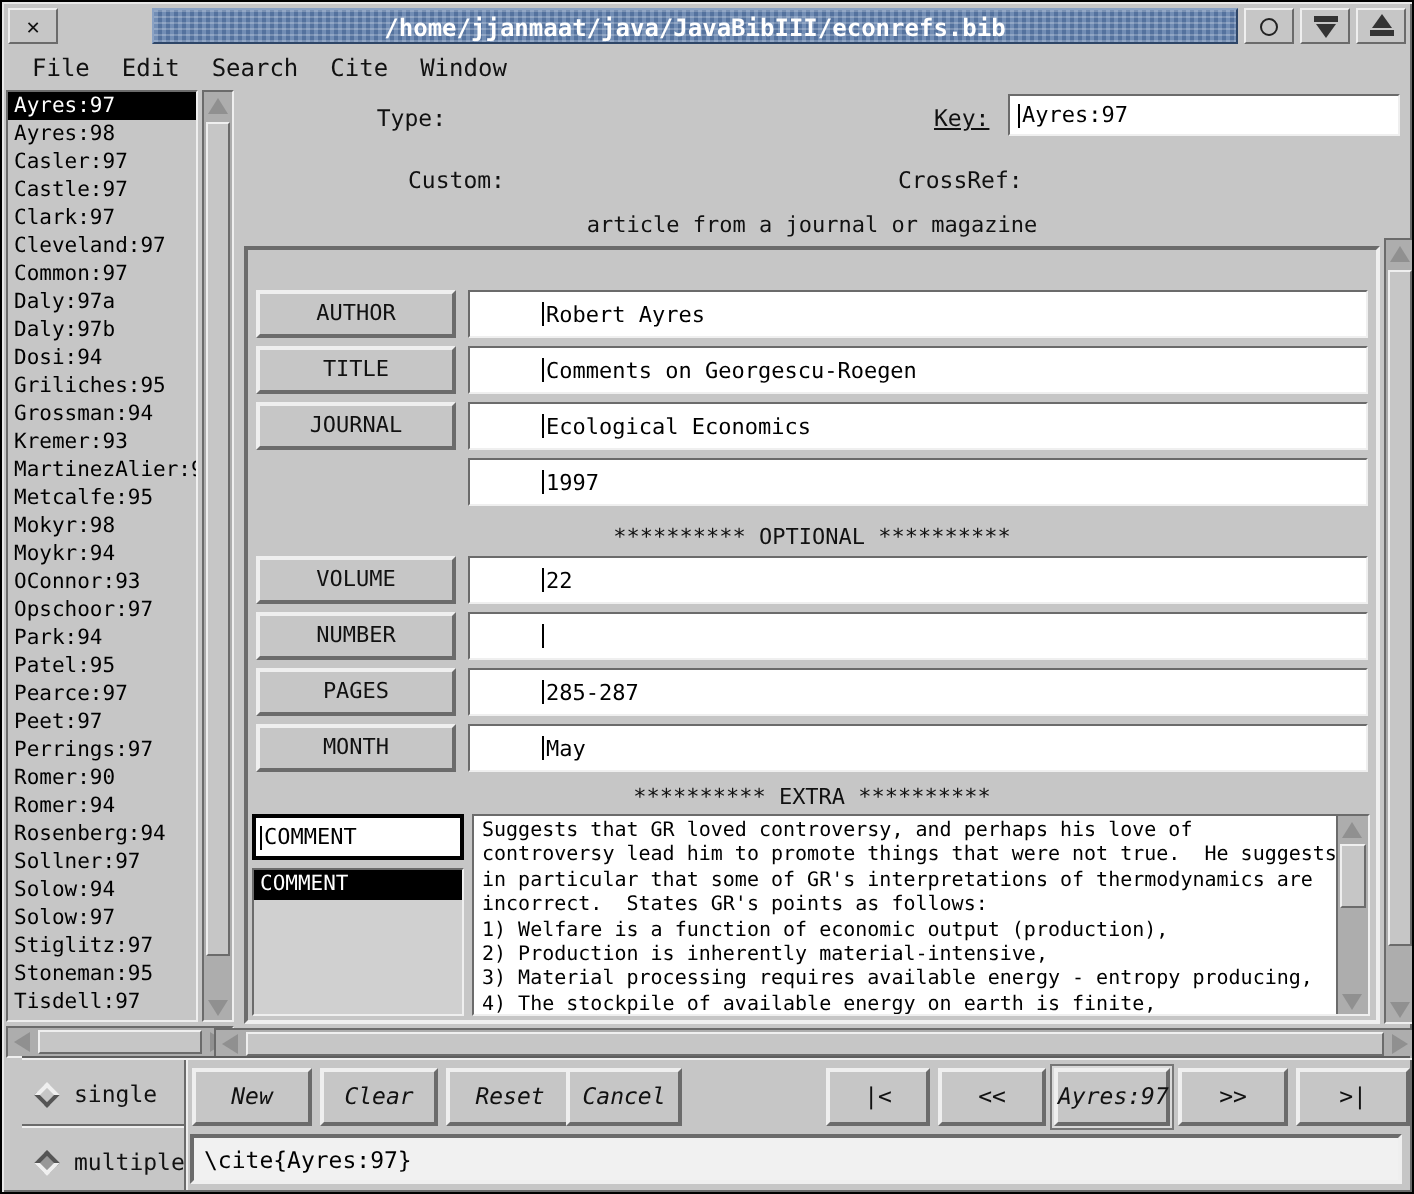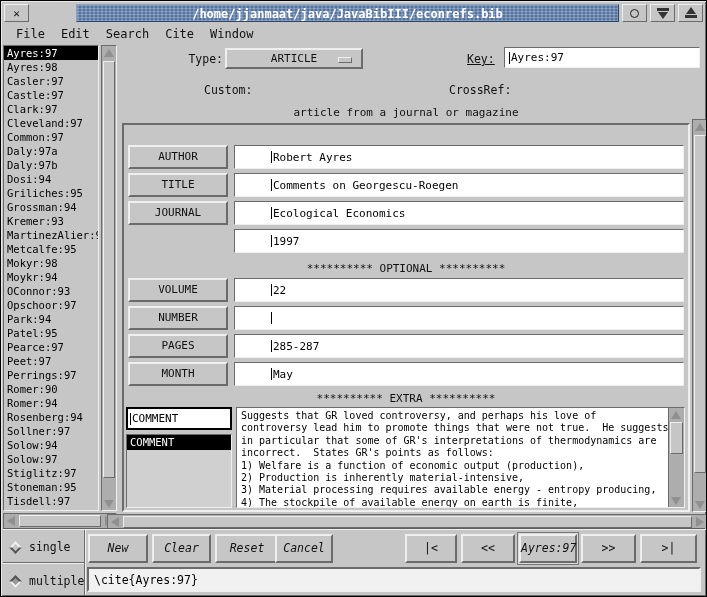--- a/index.html
+++ b/index.html
@@ -81,21 +81,21 @@
   .cmt-list { position:absolute; left:0; right:0; top:27px; bottom:0; background:#d0d0d0;
               border:1px solid; border-color:#6b6b6b #efefef #efefef #6b6b6b; }
   .cmt-list .li { height:15px; line-height:15px; font-size:10.5px; }
   .extra-right { position:absolute; left:112px; right:3px; top:282px; bottom:2px;
                  background:#fff; border:1px solid; border-color:#6b6b6b #efefef #efefef #6b6b6b; display:flex; }
   .cmt-text { flex:1; font-size:10px; line-height:12.4px; white-space:pre; overflow:hidden;
               padding:2px 0 0 4px; color:#000; }
   .ta-sb { position:relative; width:16px; background:#adadad; border-left:1px solid #6b6b6b; }
 
   
-  .bottom { position:absolute; left:2px; right:1px; bottom:1px; height:66px;
+  .bottom { position:absolute; left:10px; right:1px; bottom:1px; height:66px;
             border-top:1px solid #efefef; box-shadow:0 -1px 0 #5e5e5e; }
   .vsep { position:absolute; left:81px; top:0; bottom:0; width:2px;
           border-left:1px solid #6b6b6b; border-right:1px solid #efefef; }
   .hsep { position:absolute; left:0; width:81px; top:32px; height:2px;
           border-top:1px solid #6b6b6b; border-bottom:1px solid #efefef; }
   .radio-row { position:absolute; left:8px; display:flex; align-items:center; gap:9px; font-size:11.5px; color:#111; }
   .diamond { width:9px; height:9px; transform:rotate(45deg); background:#c6c6c6;
              border:2px solid; border-color:#efefef #555 #555 #efefef; }
   .diamond.on { background:#989898; border-color:#555 #efefef #efefef #555; }
   .pbtn { position:absolute; top:4px; height:29px; font-size:11.5px; color:#111;
@@ -193,24 +193,20 @@
           <span class="a-lf"></span>
         </div>
       <div class="thumb" style="left:15px; right:15px;"></div>
       <div class="sb-btn" style="right:0; top:0;">
           <span class="a-rt"></span>
         </div>
     </div>
 
     <div class="main">
       <span class="lab" style="left:62px; top:9px; width:42px; text-align:right;">Type:</span>
-      <div class="dropdown raised">
-        <span>ARTICLE</span>
-        <span class="dd-ind"></span>
-      </div>
       <span class="lab" style="left:348px; top:9px;text-decoration:underline;">Key:</span>
       <div class="tfield keyfield">
         <span class="caret"></span>
         <span>Ayres:97</span>
       </div>
 
       <span class="lab" style="left:85px; top:40px;">Custom:</span>
       <span class="lab" style="left:330px; top:40px;">CrossRef:</span>
 
       <div class="lab" style="left:3px; top:63px; width:568px; text-align:center; font-size:11px;">article from a journal or magazine</div>

